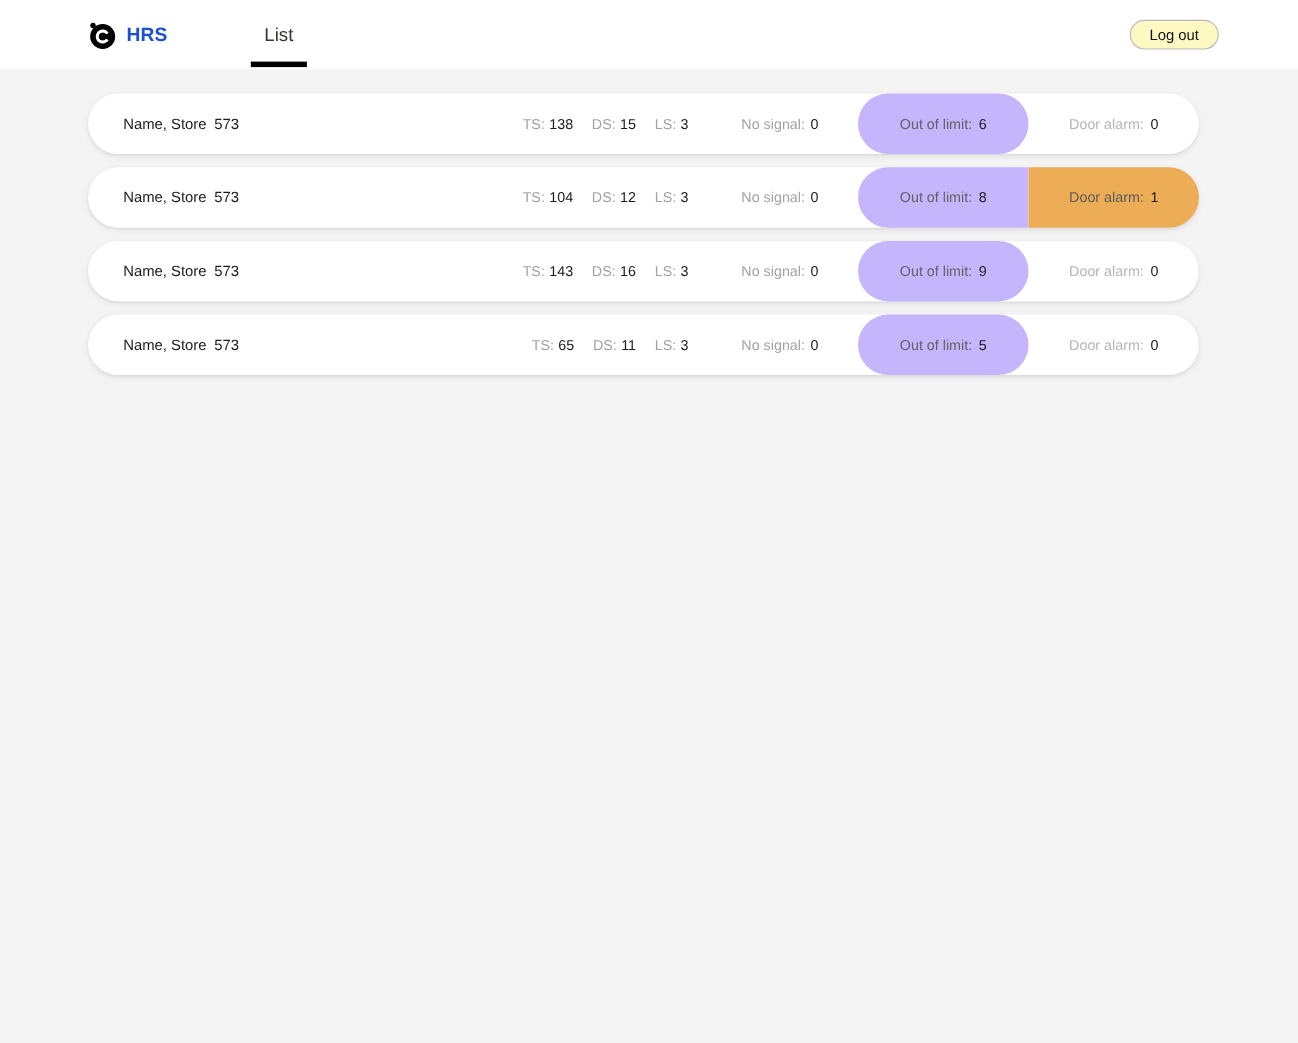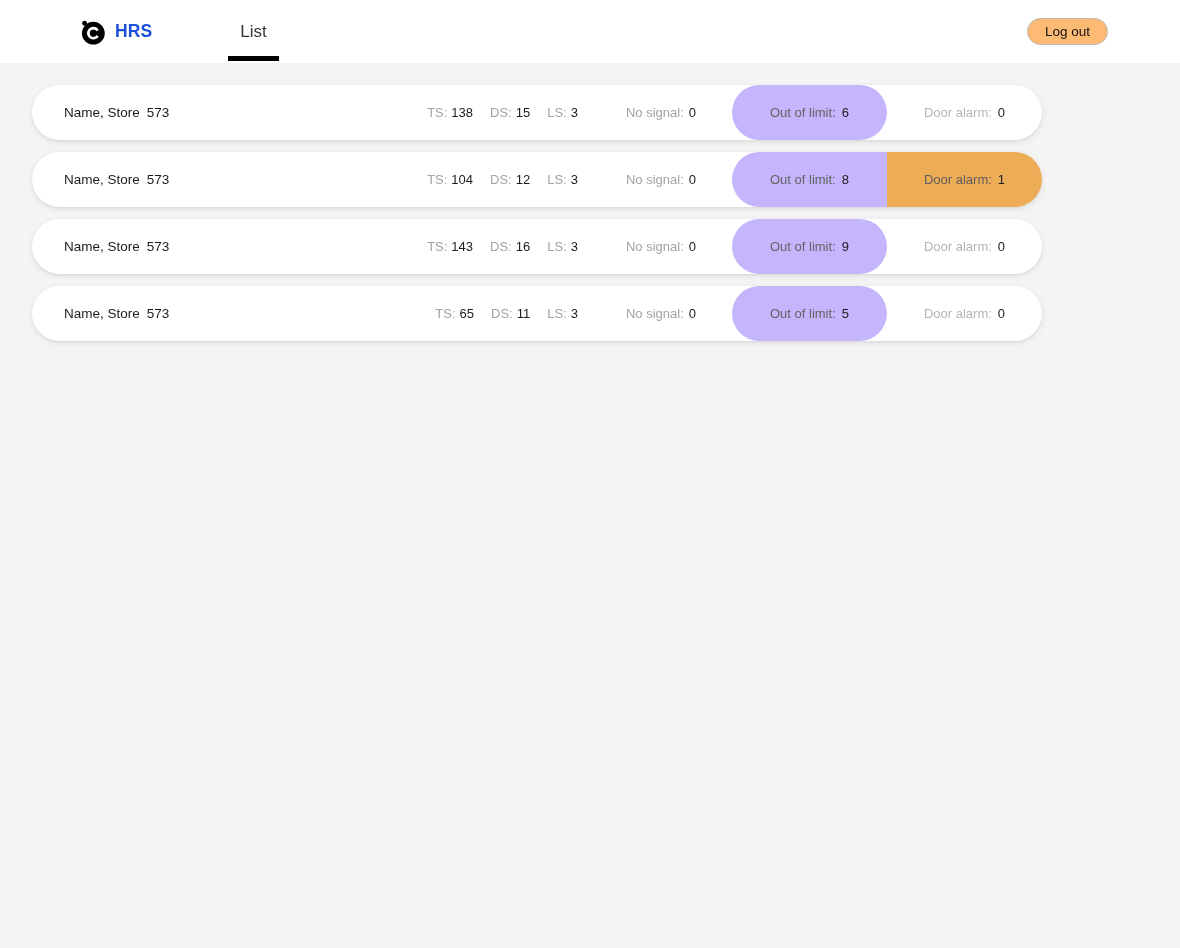--- a/index.html
+++ b/index.html
@@ -68,21 +68,21 @@
     background: #000000;
   }
   .logout-btn {
     position: absolute;
     right: 72px;
     top: 18px;
     height: 27px;
     padding: 0 17px;
     border-radius: 14px;
     border: 1px solid #b9b9b9;
-    background: #fdba74;
+    background: #fef9c3;
     font-family: "Liberation Sans", sans-serif;
     font-size: 13.5px;
     color: #111111;
     line-height: 25px;
     cursor: pointer;
   }
 
   
   .main {
     padding: 0;
@@ -90,21 +90,21 @@
   .page-title {
     margin: 0;
     padding: 44px 0 0 80px;
     font-size: 15.5px;
     font-weight: bold;
     color: #0d0d0d;
     letter-spacing: 0.1px;
   }
   .site-list {
     margin-top: 22px;
-    padding-left: 32px;
+    padding-left: 80px;
     display: flex;
     flex-direction: column;
     gap: 12px;
   }
 
   .site-row {
     position: relative;
     width: 1010px;
     height: 55px;
     background: #ffffff;

